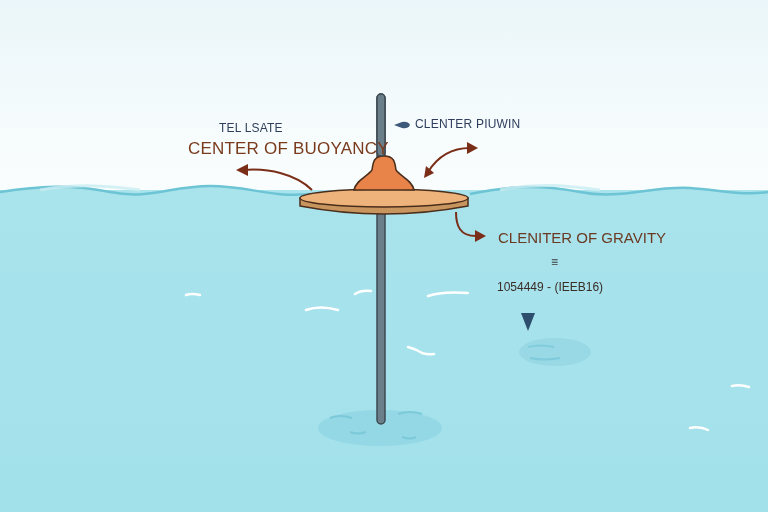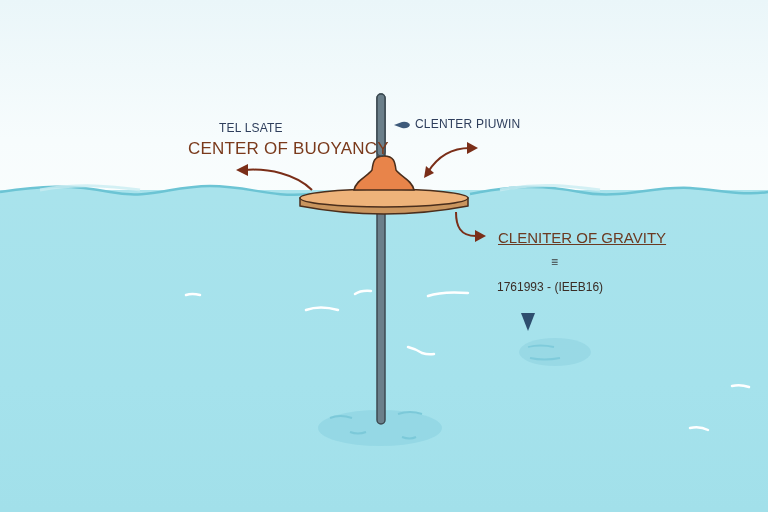--- a/index.html
+++ b/index.html
@@ -6,21 +6,21 @@
   body { width:768px; height:512px; overflow:hidden; position:relative; font-family:"Liberation Sans", sans-serif; }
   .scene { position:absolute; left:0; top:0; width:624px; height:512px; }
   .sky { position:absolute; left:0; top:0; width:768px; height:200px;
          background: linear-gradient(#eaf6f9 0%, #f7fcfd 70%, #f9fdfd 100%); }
   .water { position:absolute; left:0; top:190px; width:768px; height:322px;
            background: linear-gradient(#a9e3ec 0%, #a5e2ec 60%, #a2e0ea 100%); }
   svg.art { position:absolute; left:0; top:0; }
   .label { position:absolute; white-space:nowrap; }
   .small-navy { color:#2e3e5c; font-size:12px; letter-spacing:0.2px; }
   .big-brown { color:#7a3a1c; font-size:17px; letter-spacing:0.2px; }
-  .med-brown { color:#6b3a22; font-size:15px;text-decoration:underline; }
+  .med-brown { color:#6b3a22; font-size:15px; }
   .eq { color:#3a3a3a; font-size:12px; }
   .formula { color:#3a2d26; font-size:12px; }
 </style>
 </head>
 <body>
 
 <div class="scene">
   <div class="sky"></div>
   <div class="water"></div>
 
@@ -67,14 +67,14 @@
     <path d="M394 125 L402 122 Q408 121 410 125 Q408 129 402 128 Z" fill="#3e5a7a"></path>
 
     <polygon points="521,313 535,313 528,331" fill="#2e4e6e"></polygon>
   </svg>
 
   <div class="label small-navy" style="left:219px;top:121px;">TEL LSATE</div>
   <div class="label big-brown" style="left:152px;top:139px;margin-left:36px;">CENTER OF BUOYANCY</div>
   <div class="label small-navy" style="left:415px;top:117px;">CLENTER PIUWIN</div>
   <div class="label med-brown" style="left:498px;top:229px;">CLENITER OF GRAVITY</div>
   <div class="label eq" style="left:551px;top:255px;">≡</div>
-  <div class="label formula" style="left:497px;top:280px;">1761993 - (IEEB16)</div>
+  <div class="label formula" style="left:497px;top:280px;">1054449 - (IEEB16)</div>
 </div>
 
 </body></html>

